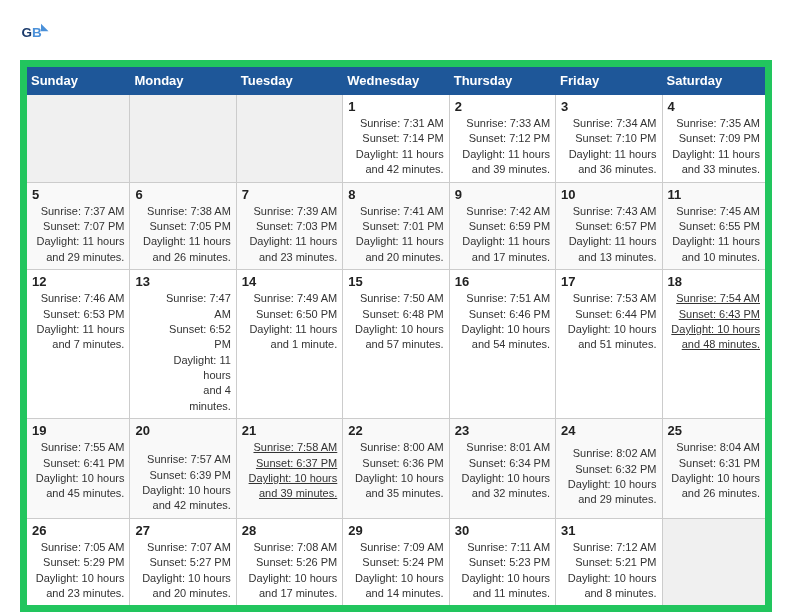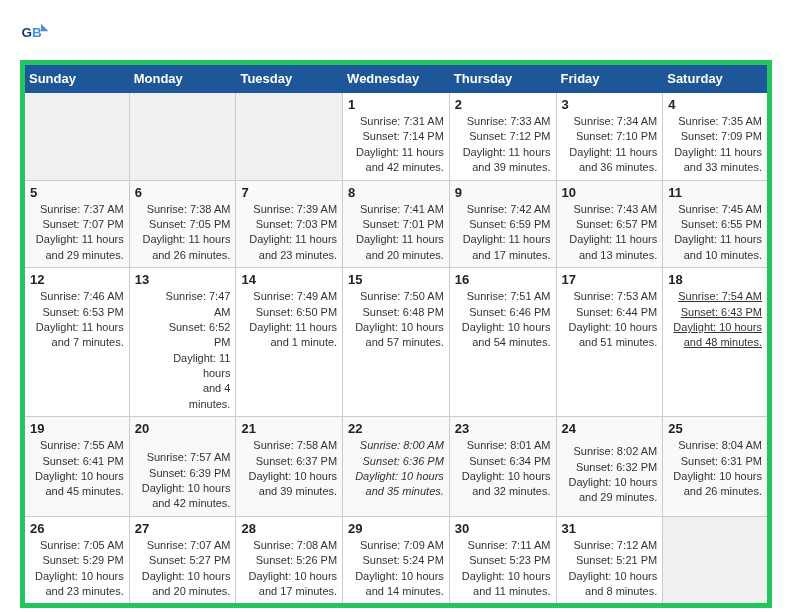--- a/index.html
+++ b/index.html
@@ -39,21 +39,21 @@
       font-weight: bold;
       color: #1a3a6b;
     }
     .subtitle {
       font-size: 16px;
       color: #444;
     }
     .calendar {
       width: 100%;
       border-collapse: collapse;
-      border: 5px solid #22c55e;
+      border: 7px solid #22c55e;
     }
     .calendar th {
       background-color: #1e5799;
       color: #fff;
       font-size: 13px;
       padding: 6px 4px;
       text-align: left;
       border: 1px solid #1e5799;
     }
     .calendar td {
@@ -267,28 +267,28 @@
         </td>
         <td>
           <span class="day-num">20</span>
           <div class="day-info" style="white-space: pre-line; margin-top: 14px;">Sunrise: 7:57 AM
 Sunset: 6:39 PM
 Daylight: 10 hours
 and 42 minutes.</div>
         </td>
         <td>
           <span class="day-num">21</span>
-          <div class="day-info" style="white-space: pre-line;">Sunrise: 7:58 AM
+          <div class="day-info" style="white-space: pre-line; text-decoration: underline;">Sunrise: 7:58 AM
 Sunset: 6:37 PM
 Daylight: 10 hours
 and 39 minutes.</div>
         </td>
         <td>
           <span class="day-num">22</span>
-          <div class="day-info" style="white-space: pre-line; font-style: italic;">Sunrise: 8:00 AM
+          <div class="day-info" style="white-space: pre-line;">Sunrise: 8:00 AM
 Sunset: 6:36 PM
 Daylight: 10 hours
 and 35 minutes.</div>
         </td>
         <td>
           <span class="day-num">23</span>
           <div class="day-info" style="white-space: pre-line;">Sunrise: 8:01 AM
 Sunset: 6:34 PM
 Daylight: 10 hours
 and 32 minutes.</div>

